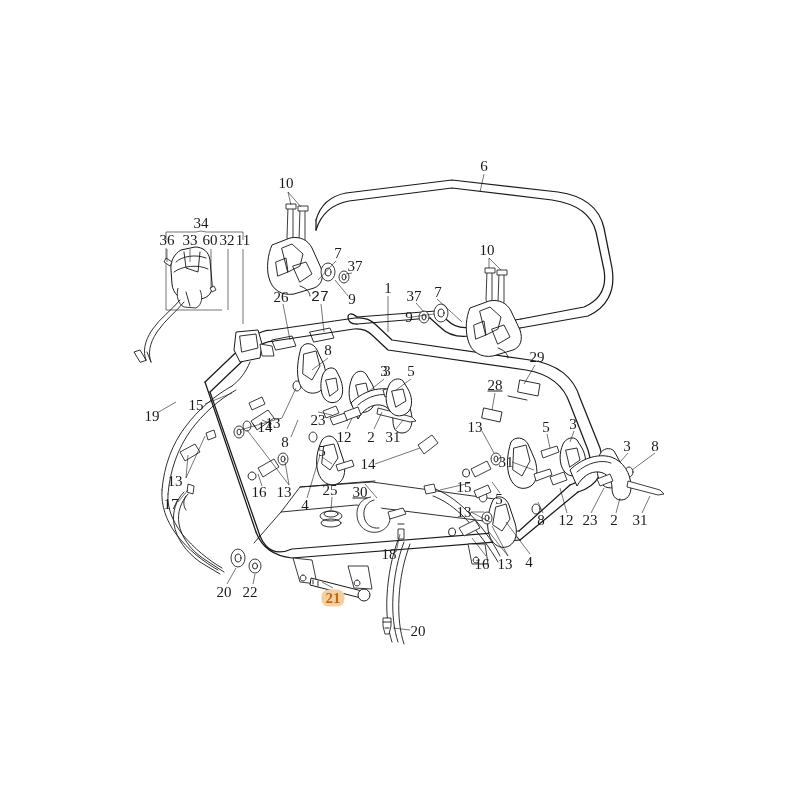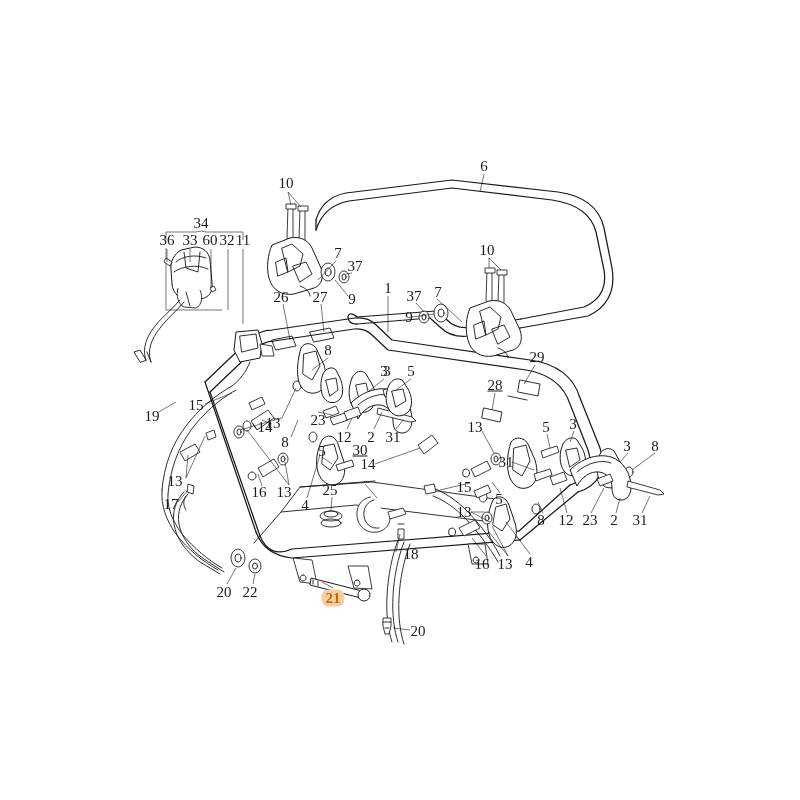--- a/index.html
+++ b/index.html
@@ -397,21 +397,21 @@
       <div class="lbl" style="left: 167px; top: 240px;">36</div>
       <div class="lbl" style="left: 190px; top: 240px;">33</div>
       <div class="lbl" style="left: 210px; top: 240px;">60</div>
       <div class="lbl" style="left: 227px; top: 240px;">32</div>
       <div class="lbl" style="left: 243px; top: 240px;">11</div>
       <div class="lbl" style="left: 286px; top: 183px;">10</div>
       <div class="lbl" style="left: 338px; top: 253px;">7</div>
       <div class="lbl" style="left: 355px; top: 266px;">37</div>
       <div class="lbl" style="left: 352px; top: 299px;">9</div>
       <div class="lbl" style="left: 281px; top: 297px;">26</div>
-      <div class="lbl" style="left: 320px; top: 297px;">27</div>
+      <div class="lbl" style="left: 320px; top: 297px; font-family: Liberation Mono, monospace;">27</div>
       <div class="lbl" style="left: 388px; top: 288px;">1</div>
       <div class="lbl" style="left: 414px; top: 296px;">37</div>
       <div class="lbl" style="left: 438px; top: 292px;">7</div>
       <div class="lbl" style="left: 409px; top: 317px;">9</div>
       <div class="lbl" style="left: 487px; top: 250px;">10</div>
       <div class="lbl" style="left: 484px; top: 166px;">6</div>
       <div class="lbl" style="left: 152px; top: 416px; text-align: right;">19</div>
       <div class="lbl" style="left: 196px; top: 405px;">15</div>
       <div class="lbl" style="left: 328px; top: 350px;">8</div>
       <div class="lbl" style="left: 384px; top: 371px;">3</div>
@@ -427,37 +427,37 @@
       <div class="lbl" style="left: 393px; top: 437px;">31</div>
       <div class="lbl" style="left: 265px; top: 427px;">14</div>
       <div class="lbl" style="left: 368px; top: 464px;">14</div>
       <div class="lbl" style="left: 259px; top: 492px;">16</div>
       <div class="lbl" style="left: 284px; top: 492px;">13</div>
       <div class="lbl" style="left: 305px; top: 505px;">4</div>
       <div class="lbl" style="left: 322px; top: 451px;">5</div>
       <div class="lbl" style="left: 175px; top: 481px;">13</div>
       <div class="lbl" style="left: 171px; top: 504px;">17</div>
       <div class="lbl" style="left: 330px; top: 490px;">25</div>
-      <div class="lbl" style="left: 360px; top: 450px; text-decoration: underline;">30</div>
+      <div class="lbl" style="left: 360px; top: 492px; text-decoration: underline;">30</div>
       <div class="lbl" style="left: 475px; top: 427px;">13</div>
       <div class="lbl" style="left: 546px; top: 427px;">5</div>
       <div class="lbl" style="left: 573px; top: 424px;">3</div>
       <div class="lbl" style="left: 627px; top: 446px;">3</div>
       <div class="lbl" style="left: 655px; top: 446px;">8</div>
       <div class="lbl" style="left: 506px; top: 462px;">31</div>
       <div class="lbl" style="left: 464px; top: 487px;">15</div>
       <div class="lbl" style="left: 499px; top: 499px;">5</div>
       <div class="lbl" style="left: 464px; top: 512px;">13</div>
       <div class="lbl" style="left: 541px; top: 520px;">8</div>
       <div class="lbl" style="left: 566px; top: 520px;">12</div>
       <div class="lbl" style="left: 590px; top: 520px;">23</div>
       <div class="lbl" style="left: 614px; top: 520px;">2</div>
       <div class="lbl" style="left: 640px; top: 520px;">31</div>
       <div class="lbl" style="left: 482px; top: 564px;">16</div>
       <div class="lbl" style="left: 505px; top: 564px;">13</div>
       <div class="lbl" style="left: 529px; top: 562px;">4</div>
-      <div class="lbl" style="left: 389px; top: 554px; margin-left: 22px;">18</div>
+      <div class="lbl" style="left: 389px; top: 554px;">18</div>
       <div class="lbl" style="left: 224px; top: 592px;">20</div>
       <div class="lbl" style="left: 250px; top: 592px;">22</div>
       <div class="lbl hl" style="left: 333px; top: 598px; border-radius: 7px;">21</div>
       <div class="lbl" style="left: 418px; top: 631px;">20</div>
     </div>
 </div>
 
 </body></html>

